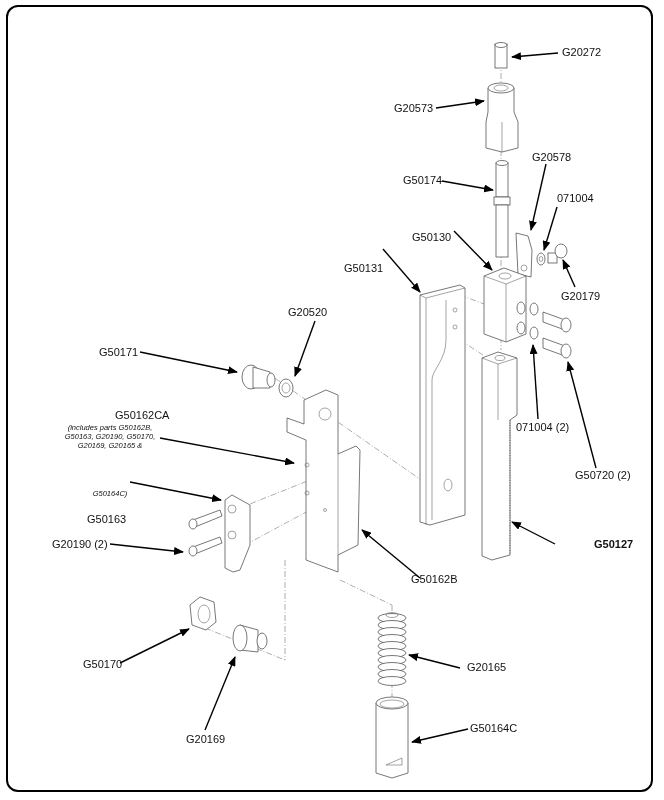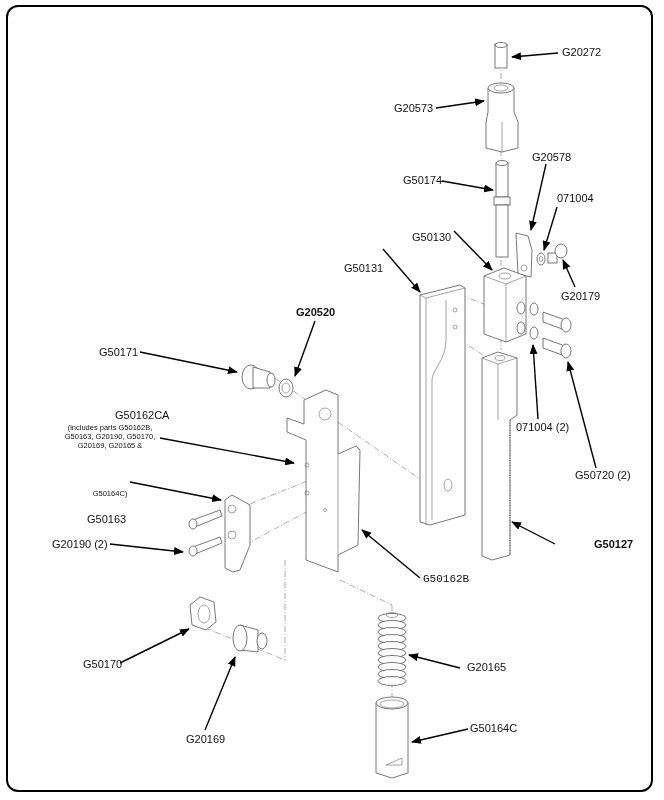--- a/index.html
+++ b/index.html
@@ -2,21 +2,21 @@
 <html><head>
   <meta charset="utf-8">
   <style>
     html, body { margin: 0; padding: 0; background: #ffffff; }
     body { width: 664px; height: 800px; position: relative; overflow: hidden;
            font-family: "Liberation Sans", sans-serif; }
     .frame { position: absolute; left: 6px; top: 5px; width: 647px; height: 787px;
              border: 2.5px solid #000; border-radius: 12px; box-sizing: border-box; }
     svg.art { position: absolute; left: 0; top: 0; }
     .lbl { position: absolute; font-size: 11px; color: #111; white-space: nowrap; line-height: 12px; }
-    .sub { position: absolute; font-size: 7.5px; color: #111; text-align: center; line-height: 9px; width: 120px; }
+    .sub { position: absolute; font-size: 7.5px; color: #111; text-align: center; line-height: 9px; width: 120px; font-style: italic; }
     .part { fill: #fff; stroke: #555; stroke-width: 0.8; }
     .thin { fill: none; stroke: #666; stroke-width: 0.6; }
     .dash { fill: none; stroke: #777; stroke-width: 0.6; stroke-dasharray: 6 2 1 2; }
     .arr  { stroke: #000; stroke-width: 1.4; fill: none; }
   </style>
 </head>
 <body>
 
 <div class="frame"></div>
 
@@ -199,29 +199,29 @@
 </svg>
 
 <div class="lbl" style="left:562px;top:46px;">G20272</div>
 <div class="lbl" style="left:394px;top:102px;">G20573</div>
 <div class="lbl" style="left:532px;top:151px;">G20578</div>
 <div class="lbl" style="left:403px;top:174px;">G50174</div>
 <div class="lbl" style="left:557px;top:192px;">071004</div>
 <div class="lbl" style="left:412px;top:231px;">G50130</div>
 <div class="lbl" style="left:344px;top:238px;margin-top:24px;">G50131</div>
 <div class="lbl" style="left:561px;top:290px;">G20179</div>
-<div class="lbl" style="left:296px;top:306px;font-weight:bold;">G20520</div>
+<div class="lbl" style="left:288px;top:306px;">G20520</div>
 <div class="lbl" style="left:99px;top:346px;">G50171</div>
 <div class="lbl" style="left:516px;top:421px;text-align:center;">071004 (2)</div>
 <div class="lbl" style="left:575px;top:469px;">G50720 (2)</div>
 <div class="lbl" style="left:84px;top:409px;margin-left:31px;">G50162CA</div>
 <div class="sub" style="left:50px;top:423px;">(includes parts G50162B,</div>
 <div class="sub" style="left:50px;top:432px;">G50163, G20190, G50170,</div>
 <div class="sub" style="left:50px;top:441px;">G20169, G20165 &amp;</div>
 <div class="sub" style="left:50px;top:450px;margin-top:39px;">G50164C)</div>
 <div class="lbl" style="left:87px;top:476px;margin-top:37px;">G50163</div>
 <div class="lbl" style="left:52px;top:538px;">G20190 (2)</div>
 <div class="lbl" style="left:594px;top:538px;font-weight:bold;">G50127</div>
-<div class="lbl" style="left:423px;top:573px;font-family:Liberation Mono, monospace;">G50162B</div>
+<div class="lbl" style="left:411px;top:573px;">G50162B</div>
 <div class="lbl" style="left:83px;top:658px;">G50170</div>
 <div class="lbl" style="left:467px;top:661px;">G20165</div>
 <div class="lbl" style="left:186px;top:733px;">G20169</div>
 <div class="lbl" style="left:470px;top:722px;">G50164C</div>
 
 </body></html>

